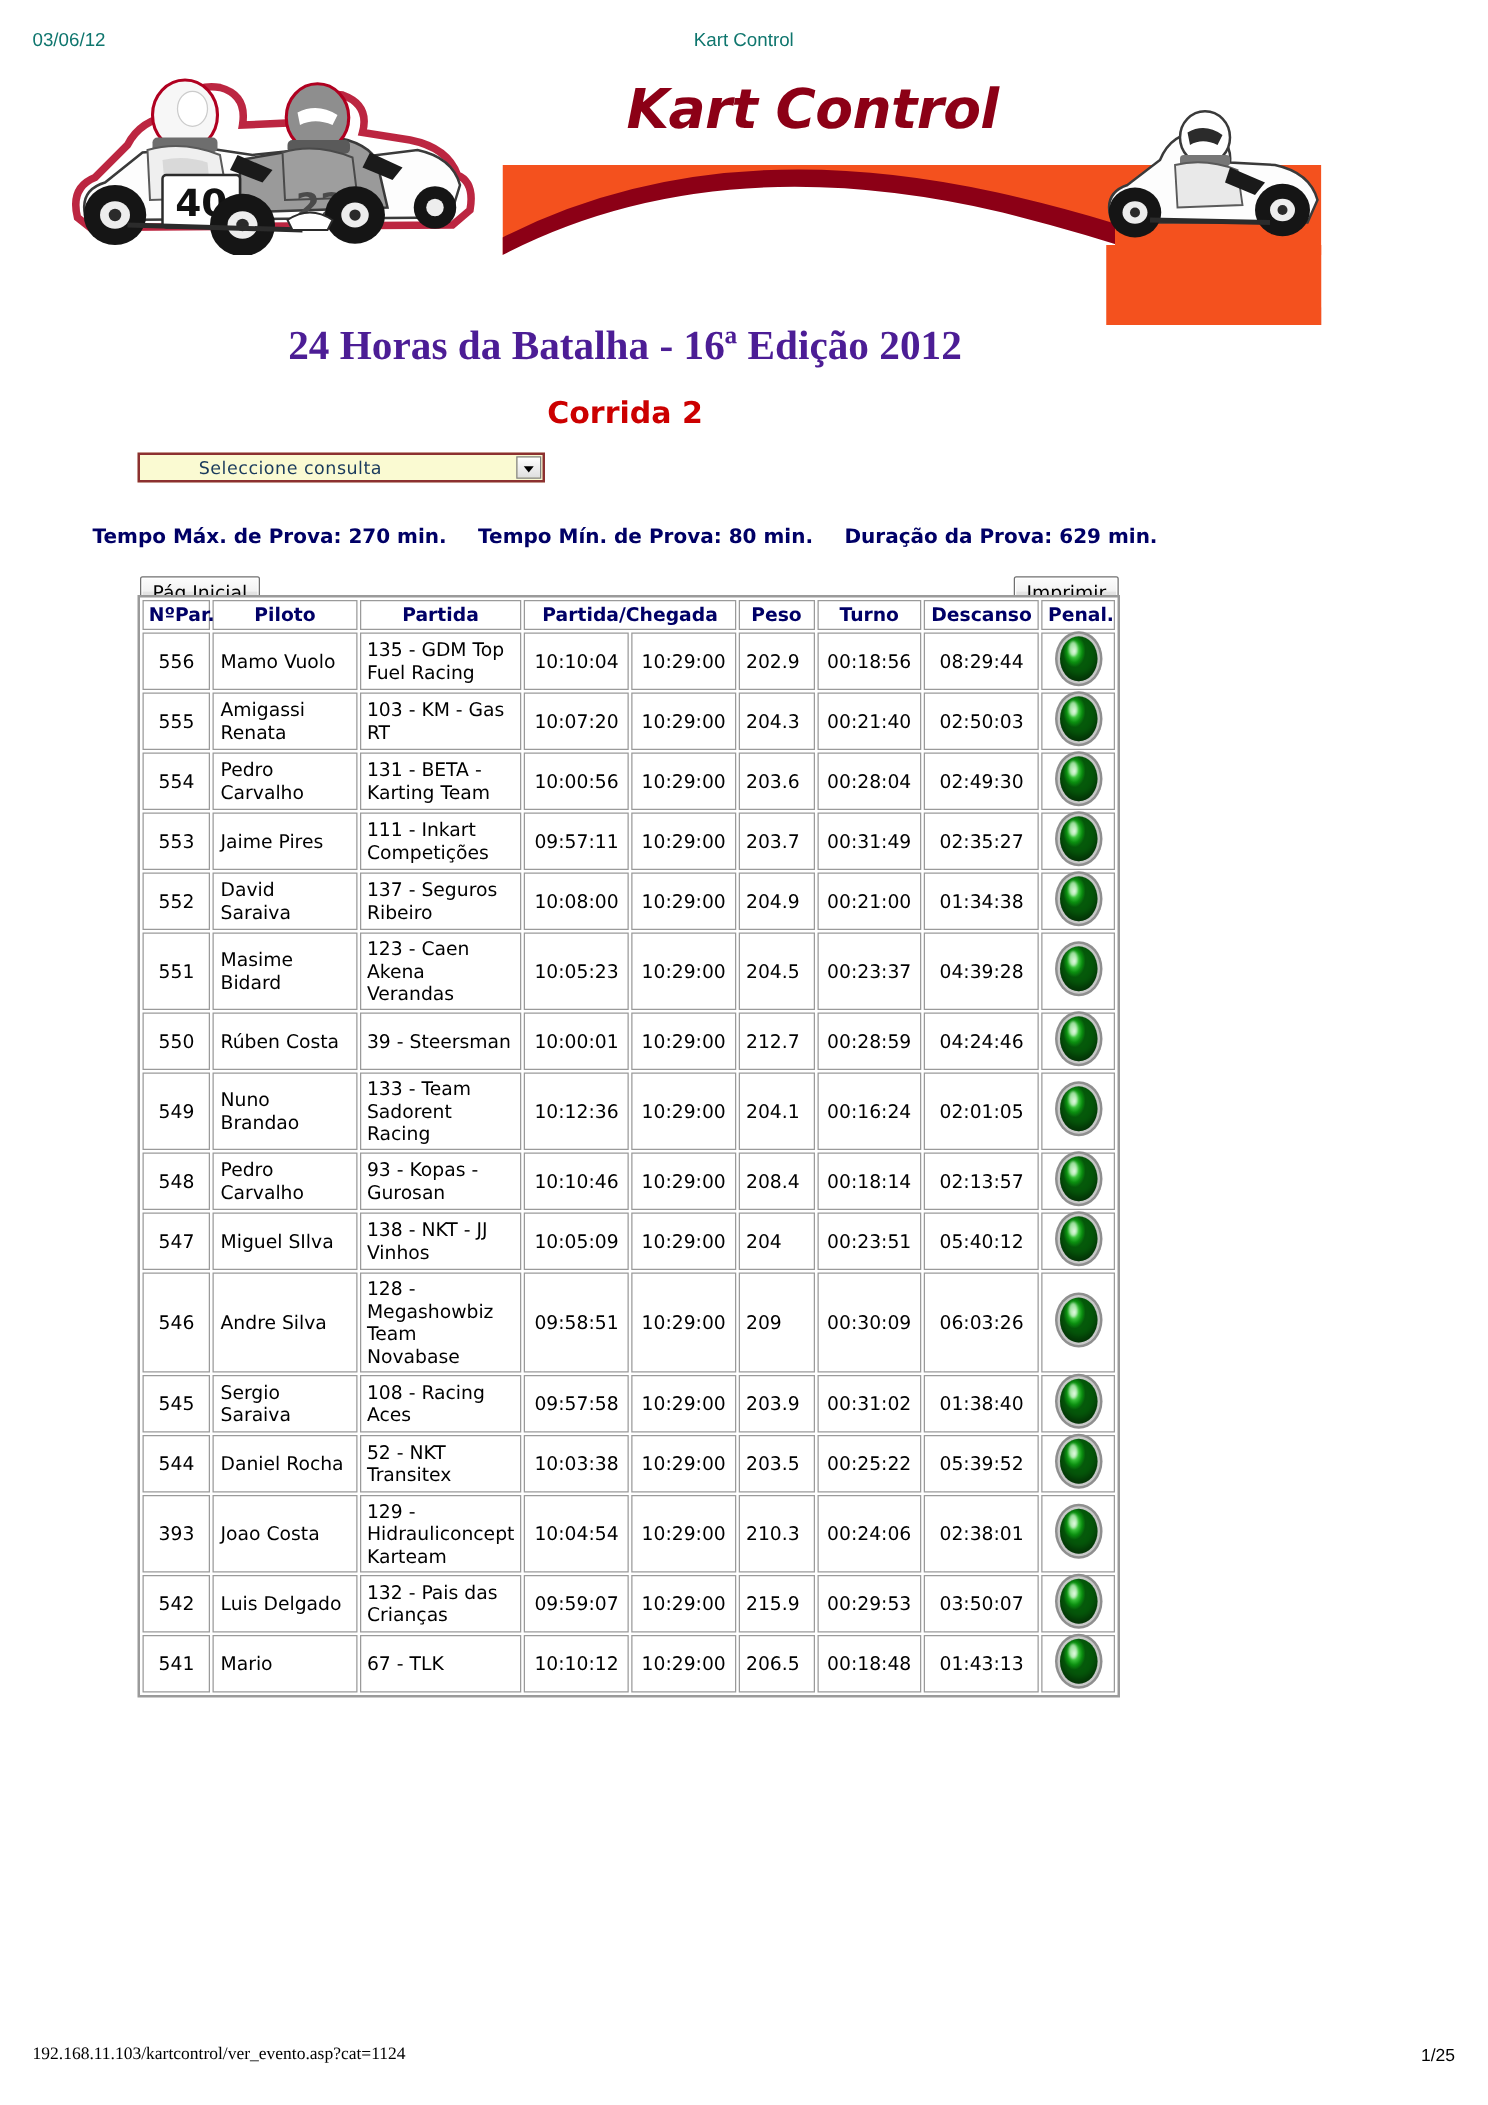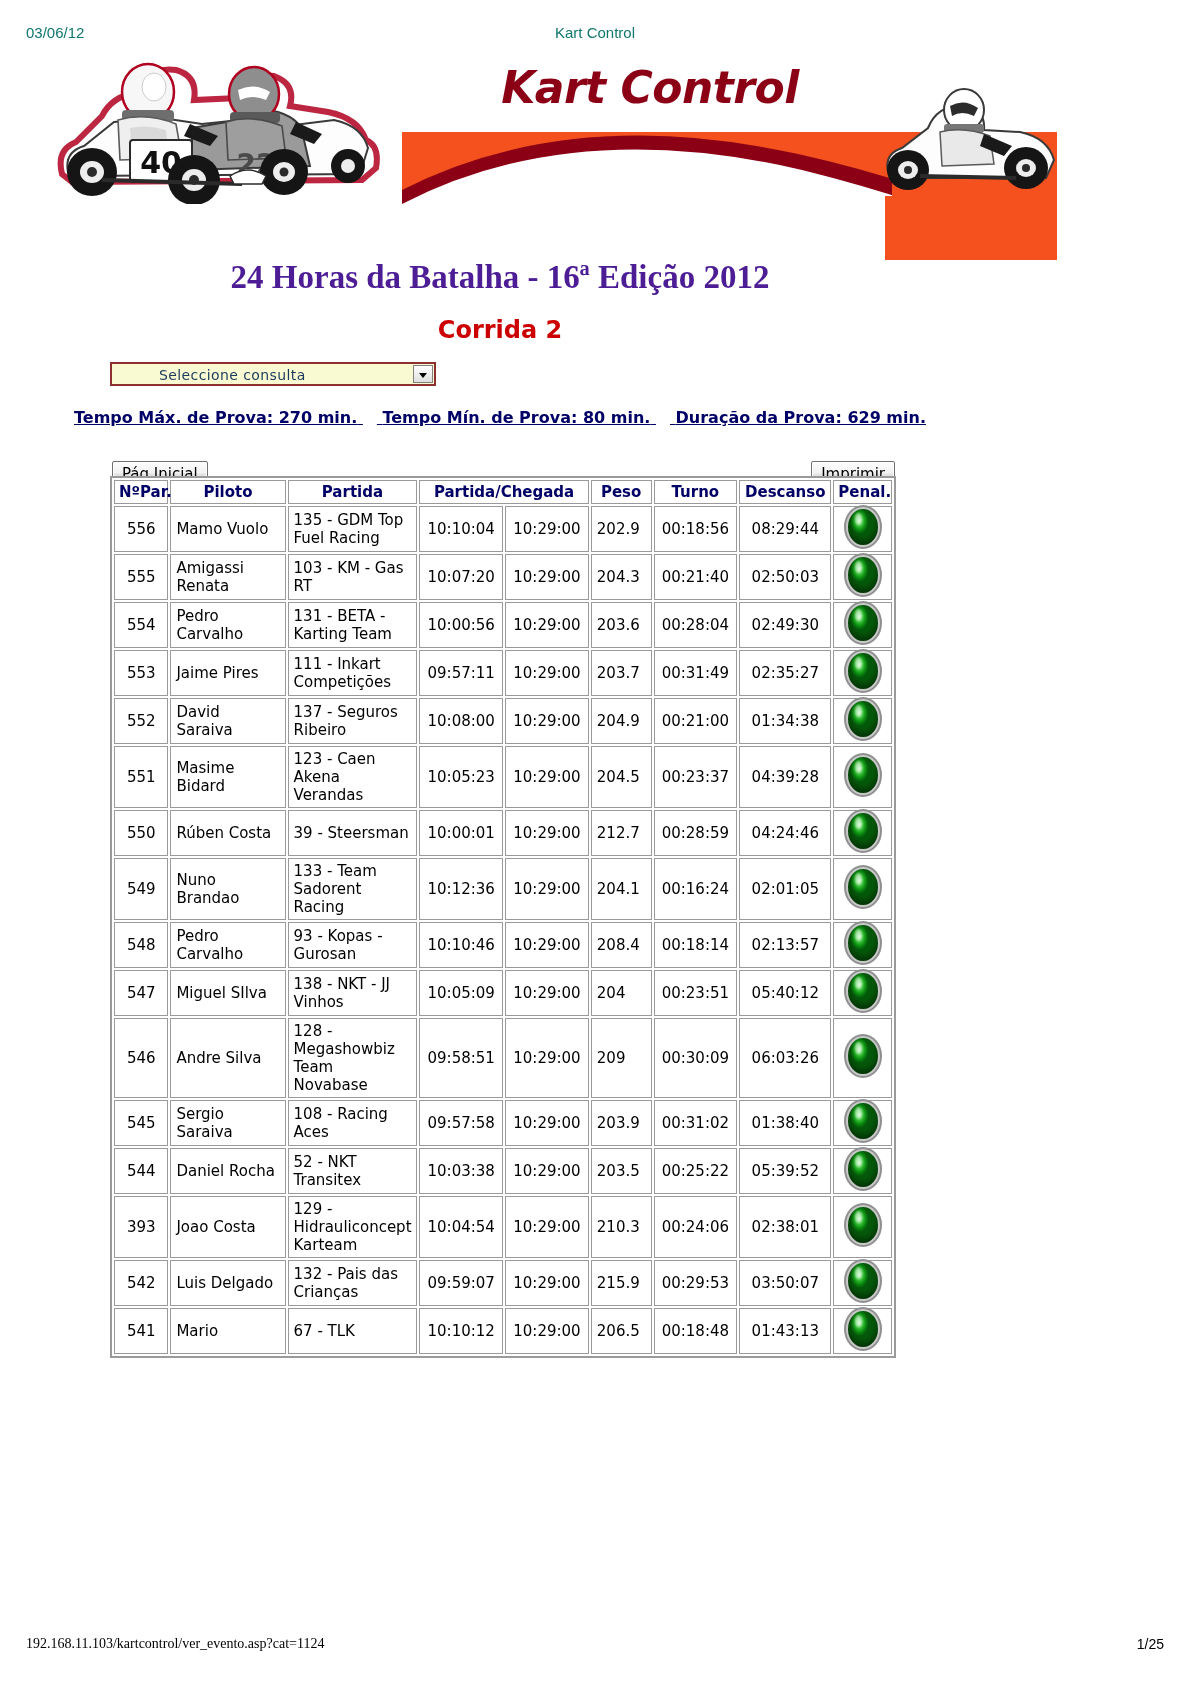--- a/index.html
+++ b/index.html
@@ -169,21 +169,21 @@
     text-align: center;
     font-family: "DejaVu Sans", sans-serif;
     font-weight: bold;
     font-size: 16px;
     color: #000066;
     white-space: nowrap;
   }
   .info .gap { display: inline-block; width: 44px; }
   .info .gap-s { display: inline-block; width: 14px; }
   .info-1 { top: 363px; }
-  .info-2 { top: 364px; text-decoration: underline; }
+  .info-2 { top: 375px; }
 
   
   .btn {
     position: absolute;
     height: 26px;
     background: linear-gradient(#fdfdfd 0%, #f2f2f2 45%, #e4e4e4 50%, #dcdcdc 100%);
     border: 1px solid #707070;
     border-radius: 2px;
     box-shadow: inset 0 0 0 1px #ffffff;
     font-family: "DejaVu Sans", sans-serif;

